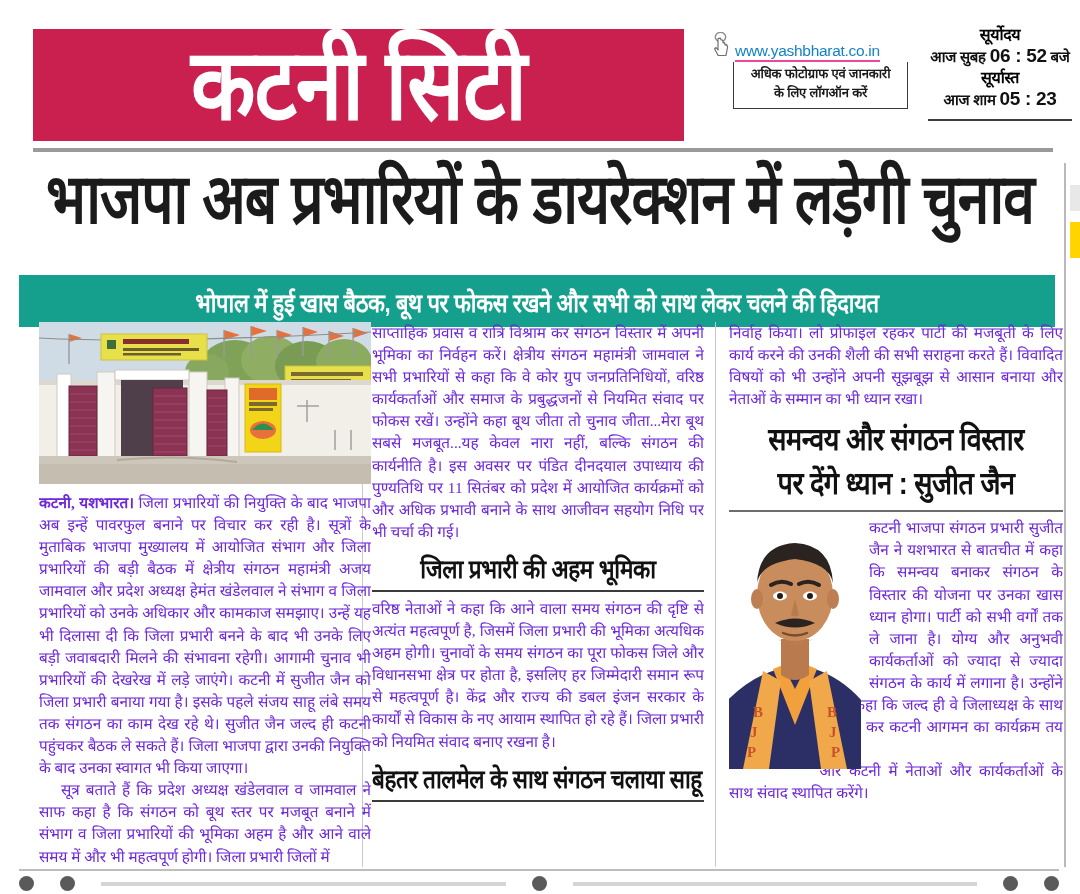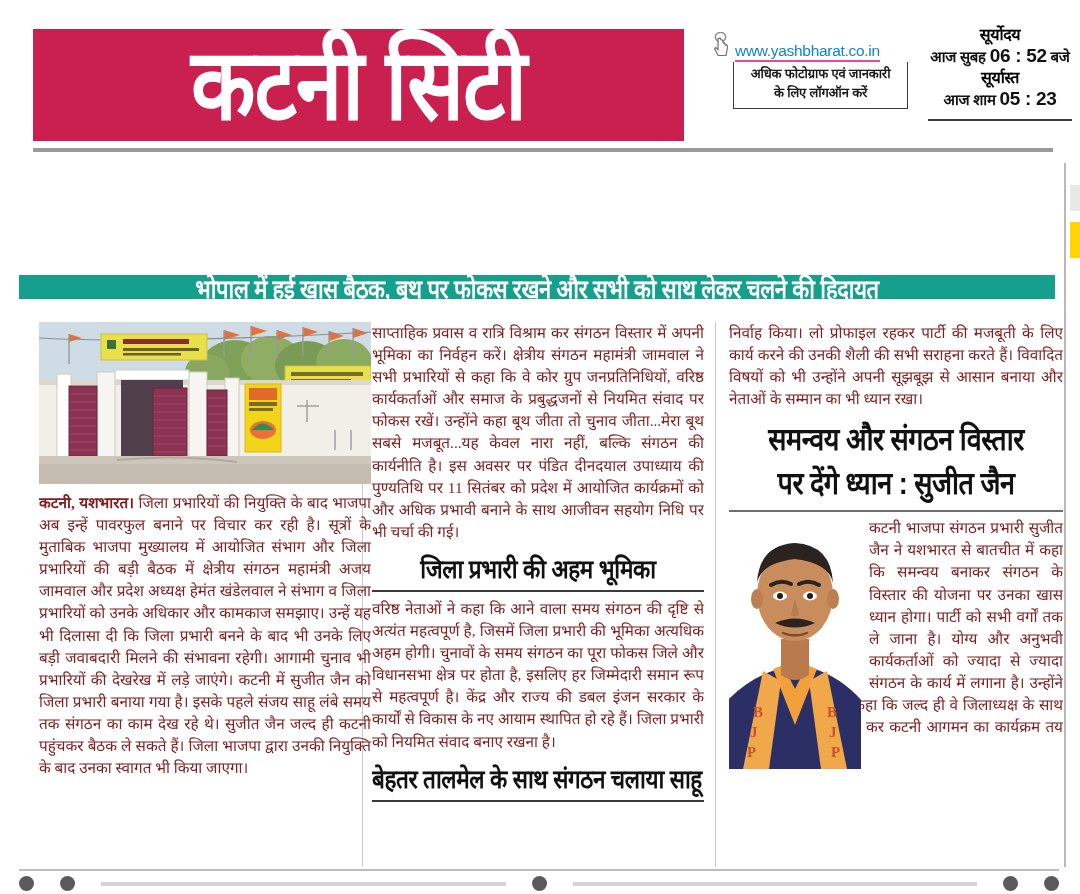--- a/index.html
+++ b/index.html
@@ -154,21 +154,21 @@
     transform-origin: top center;
     white-space: nowrap;
     padding-left: 18px;
   }
 
   .subhead-band {
     position: absolute;
     left: 19px;
     top: 275px;
     width: 1036px;
-    height: 24px;
+    height: 52px;
     background: var(--band, #14a08c);
     display: flex;
     align-items: center;
     justify-content: center;
   }
   .subhead-band-text {
     font-family: "Liberation Sans", "DejaVu Sans", sans-serif;
     color: #ffffff;
     font-size: 22px;
     font-weight: 700;
@@ -215,21 +215,21 @@
     background: #b9b9b9;
   }
 
   p.body-text {
     margin: 0 0 0 0;
     font-family: "Liberation Serif", "DejaVu Serif", serif;
     font-size: 15.3px;
     line-height: 22.1px;
     text-align: justify;
     text-justify: inter-word;
-    color: #7f1d1d;
+    color: #6d28d9;
     hyphens: none;
   }
   p.body-text + p.body-text {
     text-indent: 22px;
   }
   .dateline {
     font-weight: 700;
   }
 
   .sub-title {
@@ -382,20 +382,23 @@
       <div class="sun-label">सूर्यास्त</div>
       <div class="sun-value">
         <span>आज शाम</span>
         <span class="big">05 : 23</span>
       </div>
     </div>
 
     <div class="masthead-rule"></div>
   </div>
 
+  <div class="headline-wrap">
+    <div class="headline">भाजपा अब प्रभारियों के डायरेक्शन में लड़ेगी चुनाव</div>
+  </div>
 
   <div class="accent-teal"></div>
   <div class="accent-yellow"></div>
 
   <div class="subhead-band">
     <span class="subhead-band-text">भोपाल में हुई खास बैठक, बूथ पर फोकस रखने और सभी को साथ लेकर चलने की हिदायत</span>
   </div>
 
   <div class="edge-rule"></div>
 
@@ -505,20 +508,21 @@
           </g>
 
           <rect x="0" y="134" width="332" height="28" fill="#cdc6ba"></rect>
           <rect x="0" y="142" width="332" height="20" fill="#c4bdb0"></rect>
           <path d="M78 138 q60 -6 120 2" stroke="#b3aa9c" stroke-width="2" fill="none"></path>
         </svg>
       </div>
 
       <p class="body-text"><span class="dateline">कटनी, यशभारत।</span><span> जिला प्रभारियों की नियुक्ति के बाद भाजपा अब इन्हें पावरफुल बनाने पर विचार कर रही है। सूत्रों के मुताबिक भाजपा मुख्यालय में आयोजित संभाग और जिला प्रभारियों की बड़ी बैठक में क्षेत्रीय संगठन महामंत्री अजय जामवाल और प्रदेश अध्यक्ष हेमंत खंडेलवाल ने संभाग व जिला प्रभारियों को उनके अधिकार और कामकाज समझाए। उन्हें यह भी दिलासा दी कि जिला प्रभारी बनने के बाद भी उनके लिए बड़ी जवाबदारी मिलने की संभावना रहेगी। आगामी चुनाव भी प्रभारियों की देखरेख में लड़े जाएंगे। कटनी में सुजीत जैन को जिला प्रभारी बनाया गया है। इसके पहले संजय साहू लंबे समय तक संगठन का काम देख रहे थे। सुजीत जैन जल्द ही कटनी पहुंचकर बैठक ले सकते हैं। जिला भाजपा द्वारा उनकी नियुक्ति के बाद उनका स्वागत भी किया जाएगा।</span></p>
 
+      <p class="body-text">सूत्र बताते हैं कि प्रदेश अध्यक्ष खंडेलवाल व जामवाल ने साफ कहा है कि संगठन को बूथ स्तर पर मजबूत बनाने में संभाग व जिला प्रभारियों की भूमिका अहम है और आने वाले समय में और भी महत्वपूर्ण होगी। जिला प्रभारी जिलों में</p>
     </div>
 
     <div class="col col-2">
       <p class="body-text">साप्ताहिक प्रवास व रात्रि विश्राम कर संगठन विस्तार में अपनी भूमिका का निर्वहन करें। क्षेत्रीय संगठन महामंत्री जामवाल ने सभी प्रभारियों से कहा कि वे कोर ग्रुप जनप्रतिनिधियों, वरिष्ठ कार्यकर्ताओं और समाज के प्रबुद्धजनों से नियमित संवाद पर फोकस रखें। उन्होंने कहा बूथ जीता तो चुनाव जीता...मेरा बूथ सबसे मजबूत...यह केवल नारा नहीं, बल्कि संगठन की कार्यनीति है। इस अवसर पर पंडित दीनदयाल उपाध्याय की पुण्यतिथि पर 11 सितंबर को प्रदेश में आयोजित कार्यक्रमों को और अधिक प्रभावी बनाने के साथ आजीवन सहयोग निधि पर भी चर्चा की गई।</p>
 
       <div class="sub-title">जिला प्रभारी की अहम भूमिका</div>
       <div class="sub-rule"></div>
 
       <p class="body-text">वरिष्ठ नेताओं ने कहा कि आने वाला समय संगठन की दृष्टि से अत्यंत महत्वपूर्ण है, जिसमें जिला प्रभारी की भूमिका अत्यधिक अहम होगी। चुनावों के समय संगठन का पूरा फोकस जिले और विधानसभा क्षेत्र पर होता है, इसलिए हर जिम्मेदारी समान रूप से महत्वपूर्ण है। केंद्र और राज्य की डबल इंजन सरकार के कार्यों से विकास के नए आयाम स्थापित हो रहे हैं। जिला प्रभारी को नियमित संवाद बनाए रखना है।</p>
 
@@ -579,20 +583,21 @@
 
           <path d="M46 104 q20 -9 40 0 q-20 9 -40 0 Z" fill="#2a2320"></path>
 
           <path d="M54 114 q12 5 24 0" stroke="#7d4a2c" stroke-width="2.4" fill="none" stroke-linecap="round"></path>
 
           <path d="M48 120 q18 10 36 0 q-18 8 -36 0 Z" fill="#bd7f52"></path>
         </svg>
       </div>
 
       <p class="body-text">कटनी भाजपा संगठन प्रभारी सुजीत जैन ने यशभारत से बातचीत में कहा कि समन्वय बनाकर संगठन के विस्तार की योजना पर उनका खास ध्यान होगा। पार्टी को सभी वर्गों तक ले जाना है। योग्य और अनुभवी कार्यकर्ताओं को ज्यादा से ज्यादा संगठन के कार्य में लगाना है। उन्होंने कहा कि जल्द ही वे जिलाध्यक्ष के साथ चर्चा कर कटनी आगमन का कार्यक्रम तय करेंगे</p>
+      <p class="body-text" style="text-indent:0">और कटनी में नेताओं और कार्यकर्ताओं के साथ संवाद स्थापित करेंगे।</p>
     </div>
   </div>
 
   <div class="bottom-rule"></div>
   <div class="bottom-strip">
     <div class="strip-icons">
       <span class="strip-icon"></span>
       <span class="strip-icon"></span>
       <span class="strip-line"></span>
       <span class="strip-icon"></span>

